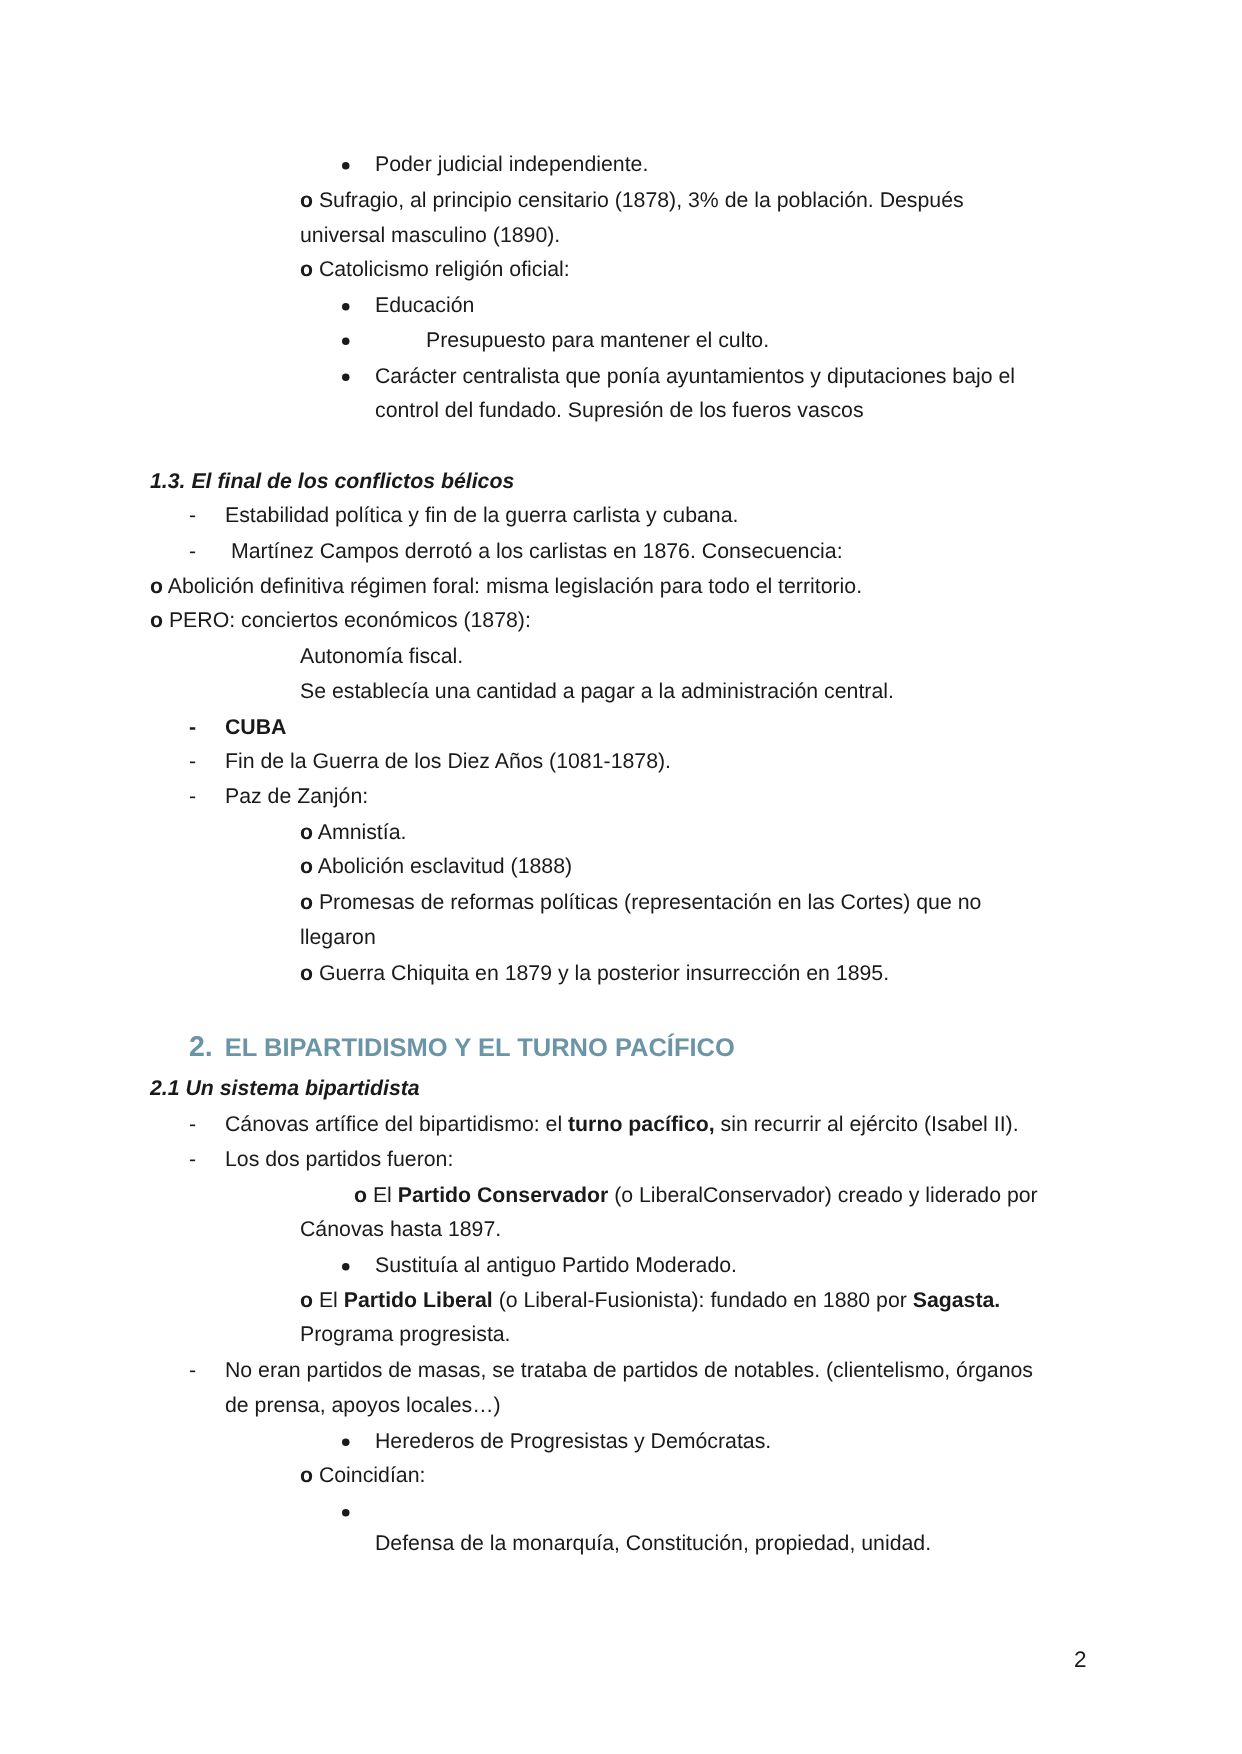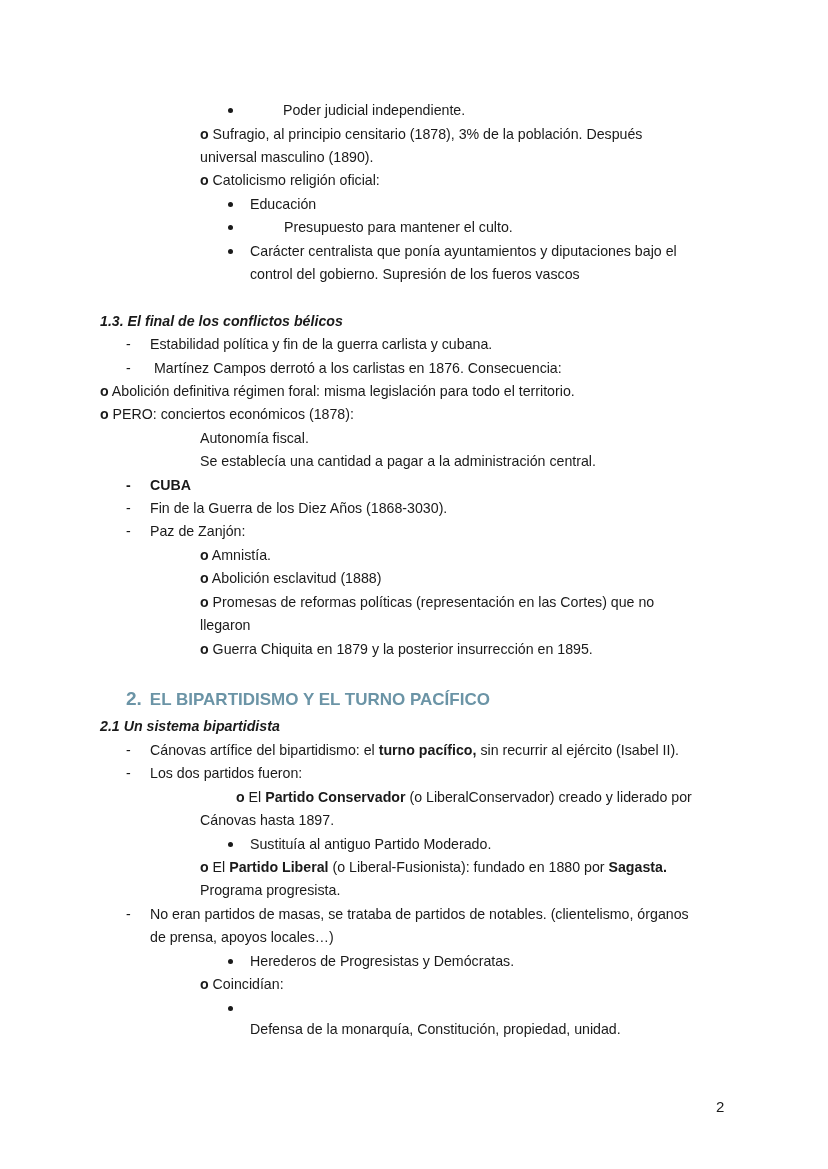--- a/index.html
+++ b/index.html
@@ -13,52 +13,52 @@
   .bullet { position: absolute; width: 5px; height: 5px; border-radius: 50%; background: #1a1a1a; }
   .dash { position: absolute; line-height: 23px; }
   .h2 { color: #6b94a6; font-weight: bold; font-size: 17px; }
   .h2 .num { font-size: 19px; margin-right: 8px; }
   .pagenum { position: absolute; left: 716px; top: 1098px; font-size: 15px; }
 </style>
 </head>
 <body>
 
 <span class="bullet" style="left:228px;top:108px;"></span>
-<div class="line" style="left:250px;top:99px;margin-left:33px;">Poder judicial independiente.</div>
+<div class="line" style="left:250px;top:99px;">Poder judicial independiente.</div>
 
 <div class="line" style="left:200px;top:123px;"><span class="b">o</span><span> Sufragio, al principio censitario (1878), 3% de la población. Después</span></div>
 <div class="line" style="left:200px;top:146px;">universal masculino (1890).</div>
 
 <div class="line" style="left:200px;top:169px;"><span class="b">o</span><span> Catolicismo religión oficial:</span></div>
 
 <span class="bullet" style="left:228px;top:202px;"></span>
 <div class="line" style="left:250px;top:193px;">Educación</div>
 <span class="bullet" style="left:228px;top:225px;"></span>
 <div class="line" style="left:250px;top:216px;margin-left:34px;">Presupuesto para mantener el culto.</div>
 <span class="bullet" style="left:228px;top:249px;"></span>
 <div class="line" style="left:250px;top:240px;">Carácter centralista que ponía ayuntamientos y diputaciones bajo el</div>
-<div class="line" style="left:250px;top:263px;">control del gobierno. Supresión de los fueros vascos</div>
+<div class="line" style="left:250px;top:263px;">control del fundado. Supresión de los fueros vascos</div>
 
 <div class="line bi" style="left:100px;top:310px;">1.3. El final de los conflictos bélicos</div>
 
 <span class="dash" style="left:126px;top:333px;">-</span>
 <div class="line" style="left:150px;top:333px;">Estabilidad política y fin de la guerra carlista y cubana.</div>
 <span class="dash" style="left:126px;top:357px;">-</span>
 <div class="line" style="left:154px;top:357px;">Martínez Campos derrotó a los carlistas en 1876. Consecuencia:</div>
 
 <div class="line" style="left:100px;top:380px;"><span class="b">o</span><span> Abolición definitiva régimen foral: misma legislación para todo el territorio.</span></div>
 <div class="line" style="left:100px;top:403px;"><span class="b">o</span><span> PERO: conciertos económicos (1878):</span></div>
 
 <div class="line" style="left:200px;top:427px;">Autonomía fiscal.</div>
 <div class="line" style="left:200px;top:450px;">Se establecía una cantidad a pagar a la administración central.</div>
 
 <span class="dash b" style="left:126px;top:474px;">-</span>
 <div class="line b" style="left:150px;top:474px;">CUBA</div>
 <span class="dash" style="left:126px;top:497px;">-</span>
-<div class="line" style="left:150px;top:497px;">Fin de la Guerra de los Diez Años (1868-3030).</div>
+<div class="line" style="left:150px;top:497px;">Fin de la Guerra de los Diez Años (1081-1878).</div>
 <span class="dash" style="left:126px;top:520px;">-</span>
 <div class="line" style="left:150px;top:520px;">Paz de Zanjón:</div>
 
 <div class="line" style="left:200px;top:544px;"><span class="b">o</span><span> Amnistía.</span></div>
 <div class="line" style="left:200px;top:567px;"><span class="b">o</span><span> Abolición esclavitud (1888)</span></div>
 <div class="line" style="left:200px;top:591px;"><span class="b">o</span><span> Promesas de reformas políticas (representación en las Cortes) que no</span></div>
 <div class="line" style="left:200px;top:614px;">llegaron</div>
 <div class="line" style="left:200px;top:638px;"><span class="b">o</span><span> Guerra Chiquita en 1879 y la posterior insurrección en 1895.</span></div>
 
 <div class="line h2" style="left:126px;top:687px;"><span class="num">2.</span><span>EL BIPARTIDISMO Y EL TURNO PACÍFICO</span></div>

